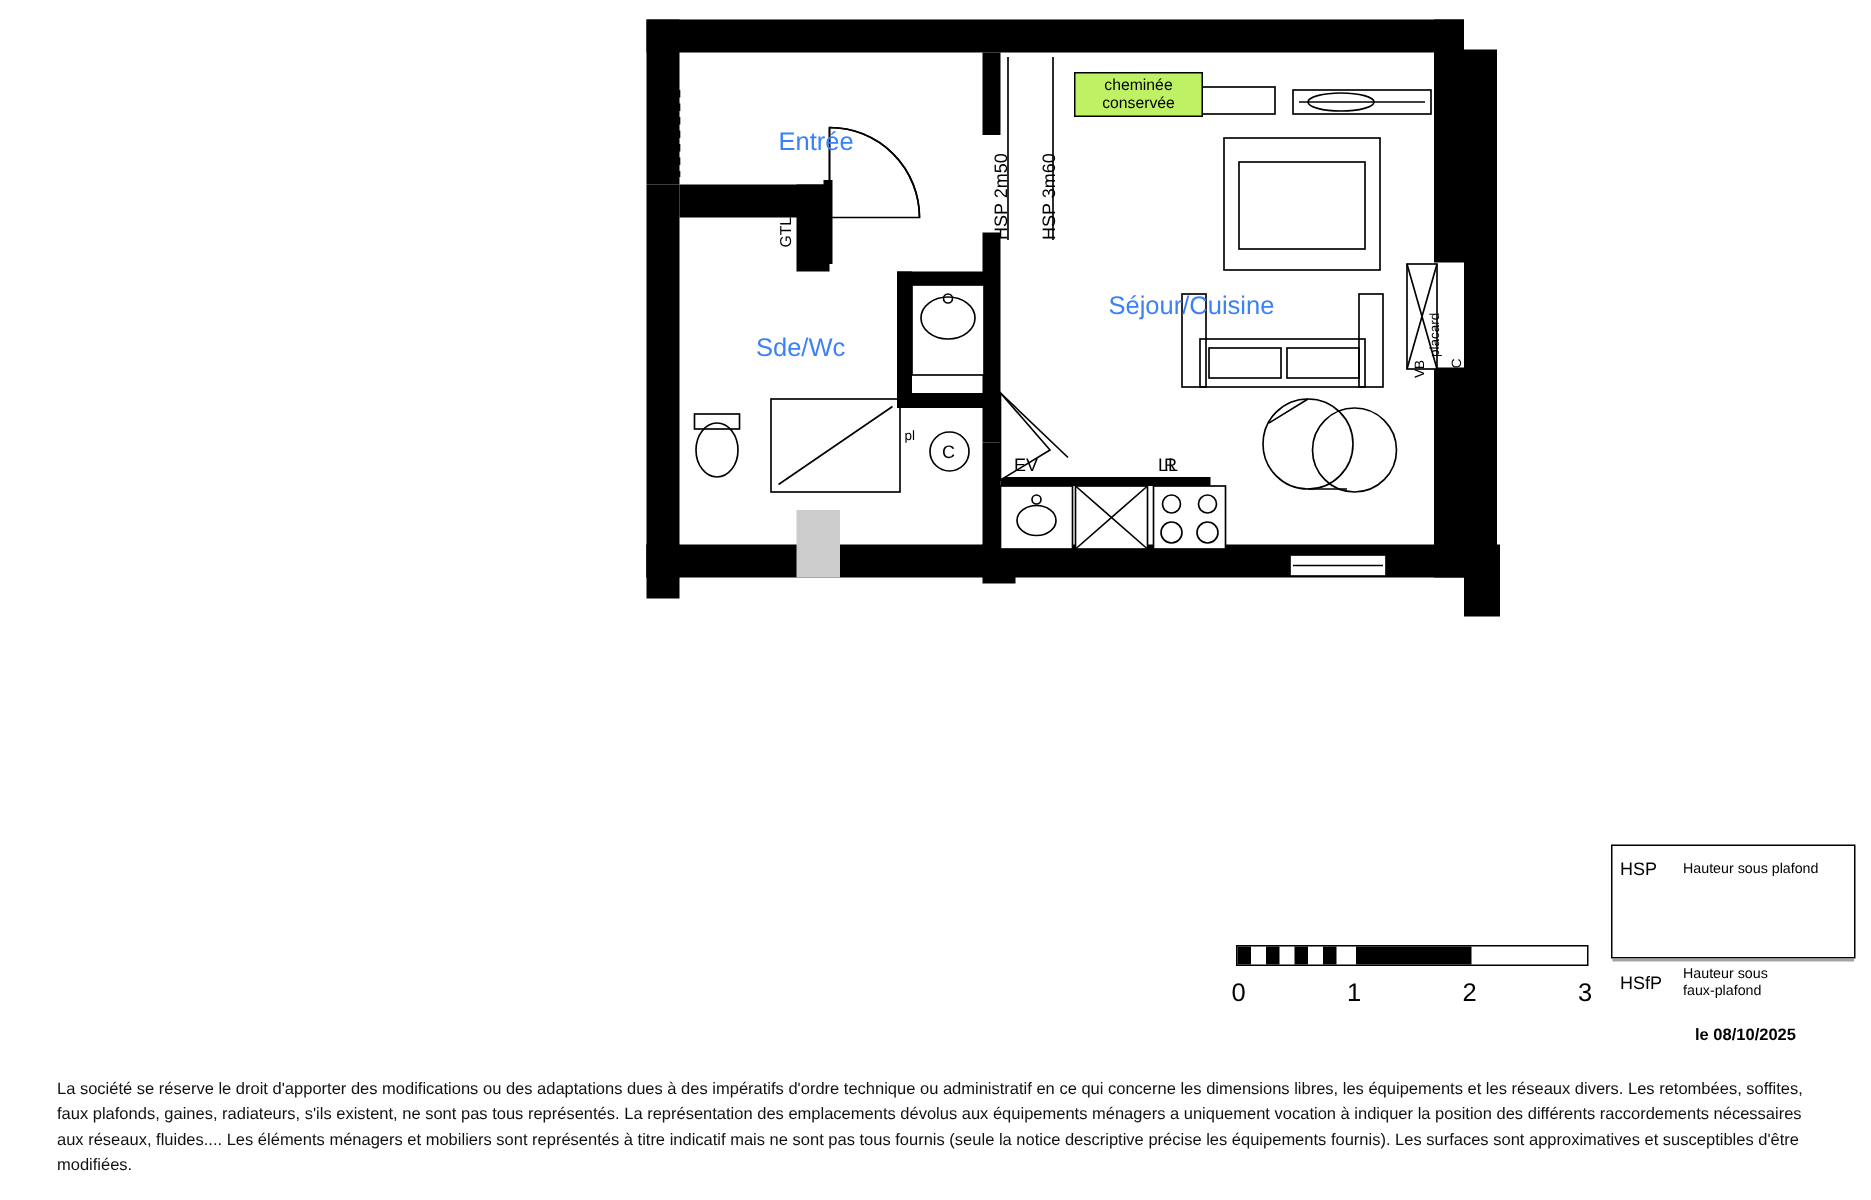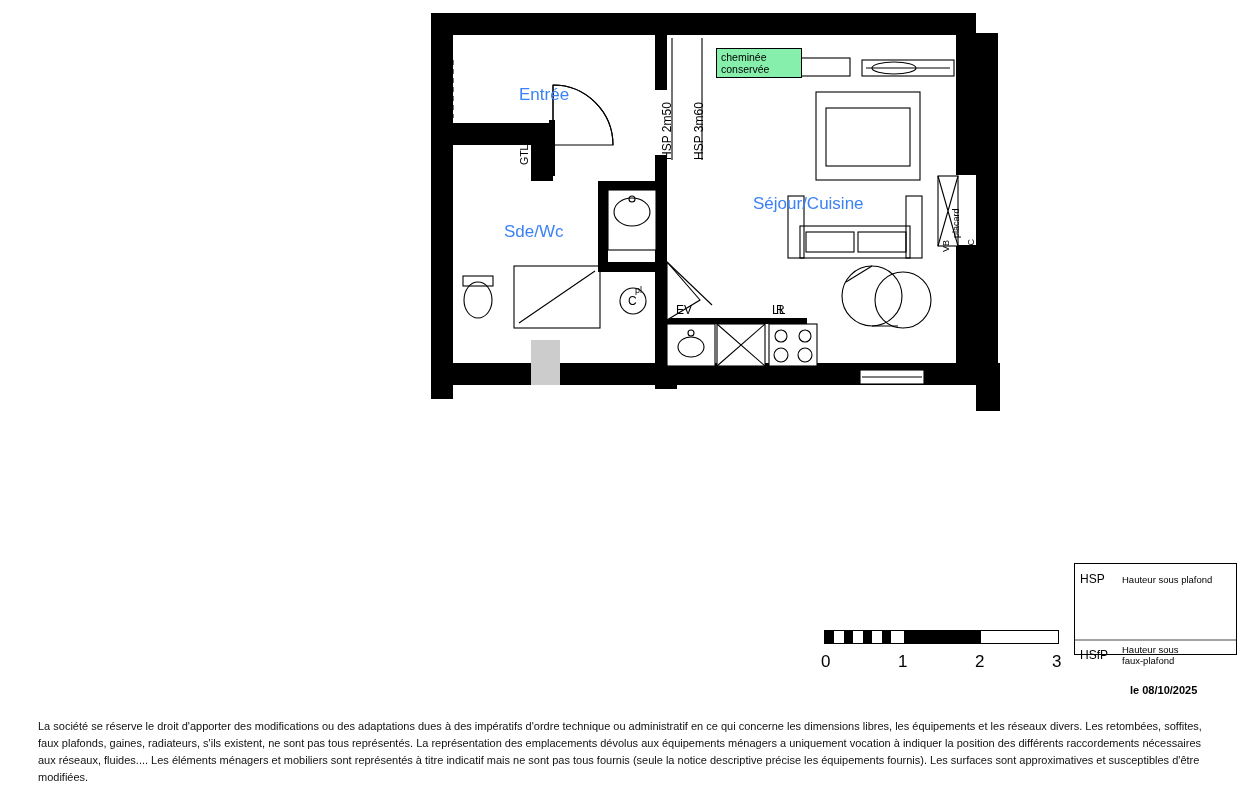--- a/index.html
+++ b/index.html
@@ -46,21 +46,21 @@
   .rot90 {
     transform: rotate(-90deg);
     transform-origin: left top;
   }
   
   .legend {
     position: absolute;
     left: 1074px;
     top: 563px;
     width: 163px;
-    height: 92px;
+    height: 76px;
     border: 1px solid #000;
     background: #fff;
     box-sizing: border-box;
   }
   .legend-row {
     display: flex;
     align-items: center;
     height: 30.3px;
     box-sizing: border-box;
     padding-left: 5px;
@@ -113,22 +113,22 @@
     top: 718px;
     width: 1180px;
     font-size: 11px;
     line-height: 17px;
     color: #111;
   }
   .note-box {
     position: absolute;
     font-size: 10.5px;
     line-height: 12px;
-    text-align: left;
-    background: #86efac;
+    text-align: center;
+    background: #bef264;
     border: 1px solid #000;
     padding: 2px 4px;
     box-sizing: border-box;
   }
 </style>
 </head>
 <body>
 
 <div class="plan-wrap">
 
@@ -237,40 +237,40 @@
       <path d="M702 38 L702 160"></path>
     </g>
 
     <path d="M531 340 L560 340 L560 385 L531 385 Z" fill="#cccccc" stroke="none"></path>
   </svg>
 
   <div class="lbl lbl-room" style="left:519px; top:85px;">Entrée</div>
 
   <div class="lbl lbl-room" style="left:504px; top:222px;">Sde/Wc</div>
 
-  <div class="lbl lbl-room" style="left:739px; top:194px;margin-left:14px;">Séjour/Cuisine</div>
+  <div class="lbl lbl-room" style="left:739px; top:194px;">Séjour/Cuisine</div>
 
   <div class="lbl lbl-small rot90" style="left:518px; top:165px;">GTL</div>
 
   <div class="lbl lbl-mid rot90" style="left:660px; top:160px;">HSP 2m50</div>
 
   <div class="lbl lbl-mid rot90" style="left:692px; top:160px;">HSP 3m60</div>
 
   <div class="note-box" style="left:716px; top:48px; width:86px;">
     <span>cheminée</span><br>
     <span>conservée</span>
   </div>
 
   <div class="lbl lbl-tiny rot90" style="left:951px; top:238px;">placard</div>
 
   <div class="lbl lbl-tiny rot90" style="left:941px; top:252px;">VB</div>
 
   <div class="lbl lbl-tiny rot90" style="left:966px; top:252px;">CC</div>
 
-  <div class="lbl lbl-tiny" style="left:635px; top:285px;">pl</div>
+  <div class="lbl lbl-tiny" style="left:603px; top:285px;">pl</div>
 
   <div class="lbl lbl-mid" style="left:628px; top:294px;">C</div>
 
   <div class="lbl lbl-mid" style="left:676px; top:303px;">EV</div>
 
   <div class="lbl lbl-mid" style="left:724px; top:303px;margin-left:48px;">LL</div>
 
   <div class="lbl lbl-mid" style="left:776px; top:303px;">R</div>
 </div>
 

